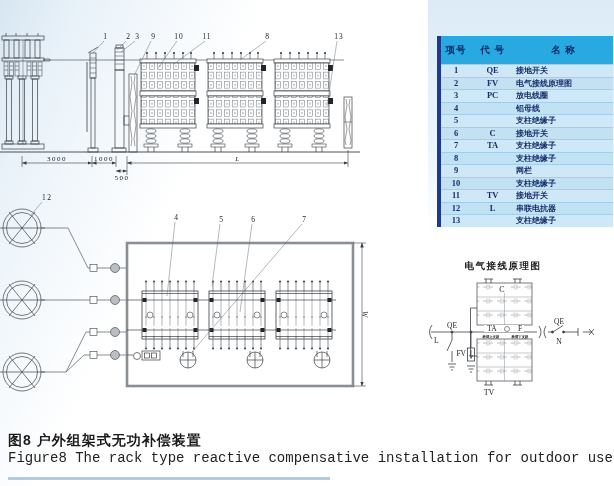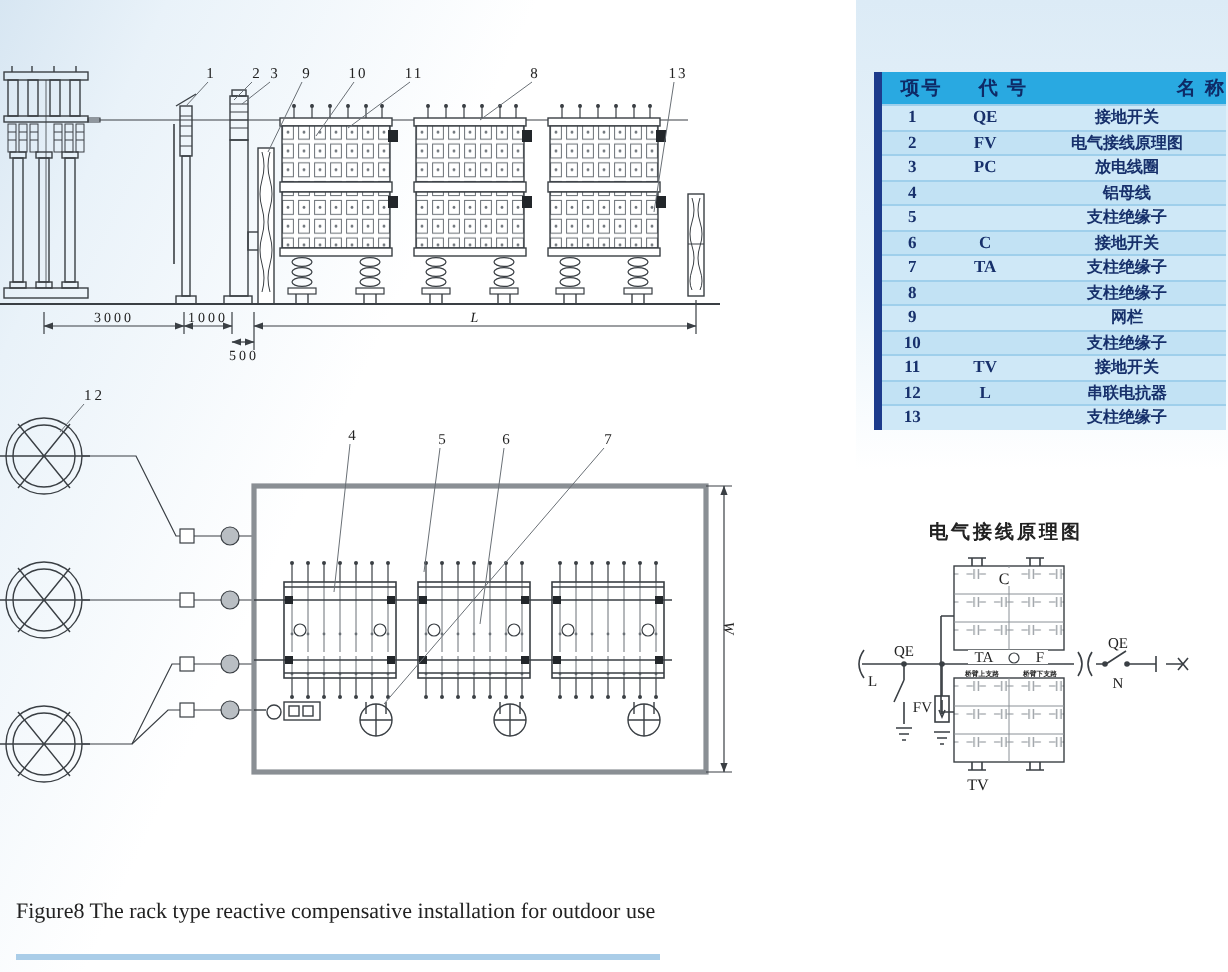--- a/index.html
+++ b/index.html
@@ -10,31 +10,31 @@
   }
   #rightwash{position:absolute;left:428px;top:0;width:186px;height:235px;
     background:linear-gradient(180deg,#dcebf6 0%,#e9f4fb 60%,#ffffff 100%);}
   #drawing{position:absolute;left:0;top:0;}
   
   #tablebox{position:absolute;left:437px;top:36px;width:176px;display:flex;}
   #tbar{width:4px;background:#1d3b8c;}
   table.parts{border-collapse:collapse;width:172px;font-size:8.5px;color:#17306b;}
   table.parts th{
     background:#29a9e1;color:#0e2a66;font-weight:bold;font-size:9.5px;
-    height:16px;padding:0;text-align:right;letter-spacing:1px;}
+    height:28px;padding:0;text-align:center;letter-spacing:1px;}
   table.parts td{height:11.5px;padding:0 2px;border-top:1px solid #9fcfeb;
     font-weight:bold;line-height:11.5px;}
   table.parts tr:nth-child(odd) td{background:#cfe8f7;}
   table.parts tr:nth-child(even) td{background:#c2e2f4;}
   td.c-no{width:27px;text-align:center;font-family:"Liberation Serif",serif;}
   td.c-code{width:40px;text-align:center;font-family:"Liberation Serif",serif;}
-  td.c-name{width:99px;text-align:center;padding-left:6px;font-size:8px;}
+  td.c-name{width:99px;text-align:left;padding-left:6px;font-size:8px;font-family:Liberation Mono, monospace;}
   
   #cap-zh{position:absolute;left:8px;top:432px;font-size:14px;font-weight:bold;color:#1a1a1a;letter-spacing:1px;}
-  #cap-en{position:absolute;left:8px;top:450px;font-size:11px;color:#222;font-family:Liberation Serif, serif;}
+  #cap-en{position:absolute;left:8px;top:450px;font-size:14px;color:#222;font-family:Liberation Mono, monospace;}
   #cap-line{position:absolute;left:8px;top:477px;width:322px;height:3px;background:#aacde8;}
   
   svg text{font-family:"Liberation Serif",serif;fill:#222;}
   .ln{stroke:#3a3f44;fill:none;}
 </style>
 </head>
 <body>
 
 <div id="shot">
   <div id="rightwash"></div>
@@ -448,15 +448,16 @@
     </tr>
           <tr>
       <td class="c-no">13</td>
       <td class="c-code"></td>
       <td class="c-name">支柱绝缘子</td>
     </tr>
         </tbody>
     </table>
   </div>
 
+  <div id="cap-zh">图8  户外组架式无功补偿装置</div>
   <div id="cap-en">Figure8  The rack type reactive compensative installation for outdoor use</div>
   <div id="cap-line"></div>
 </div>
 
 </body></html>

